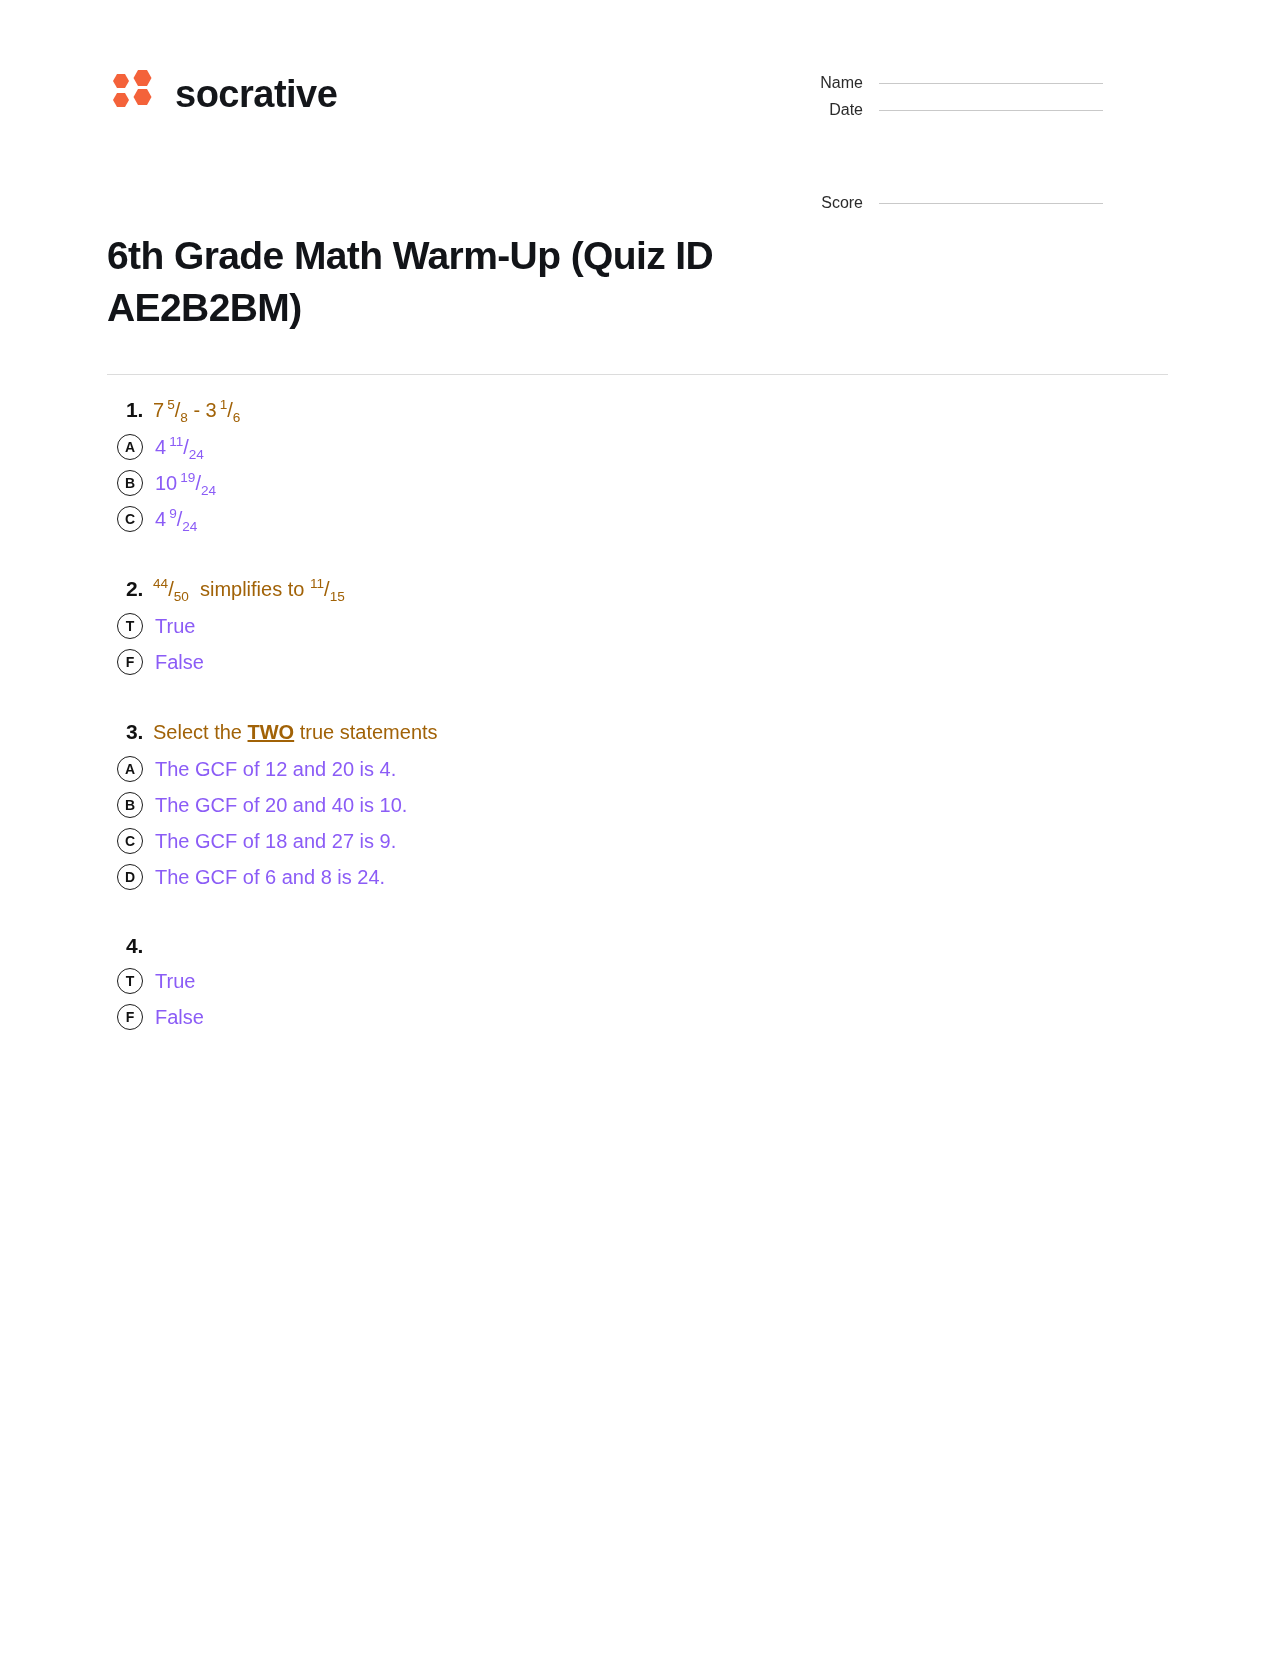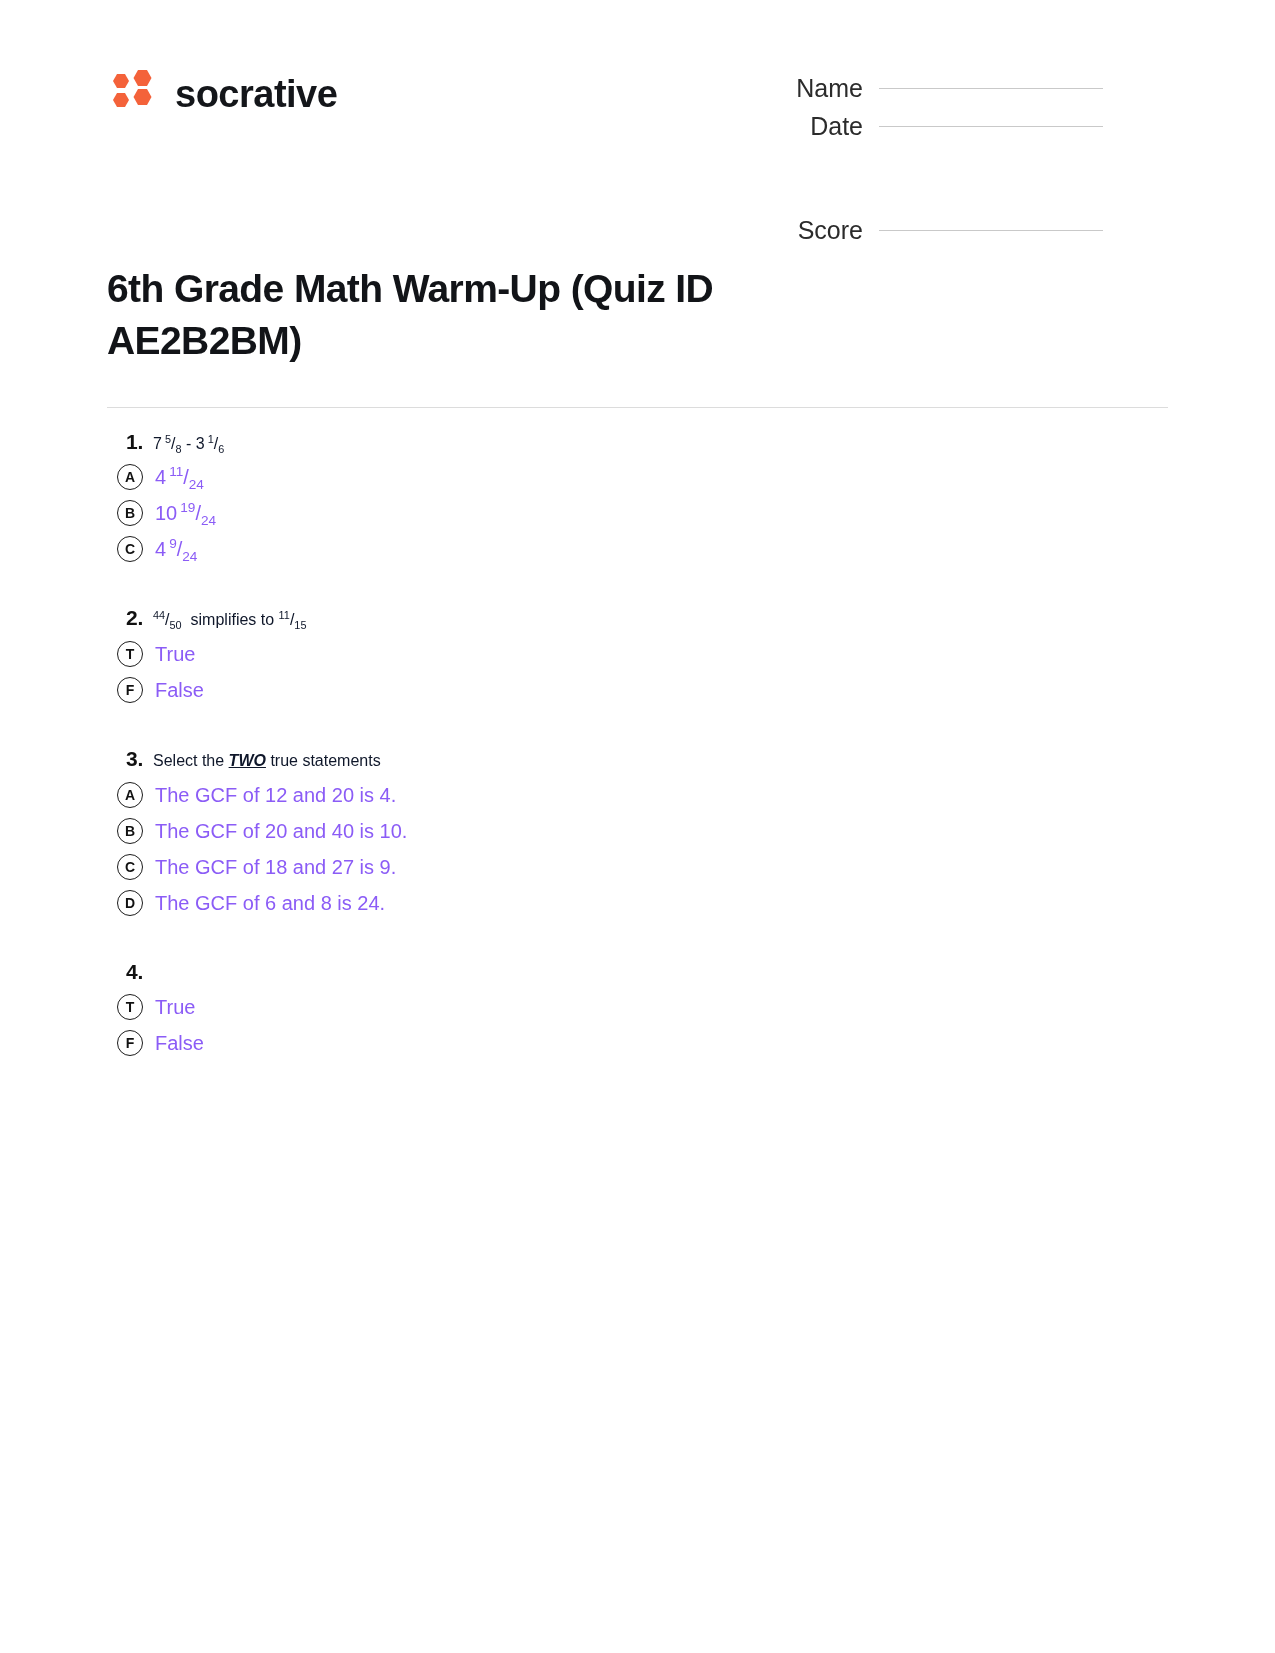--- a/index.html
+++ b/index.html
@@ -59,21 +59,21 @@
     padding-top: 16px;
     width: 330px;
   }
   .meta-row {
     display: flex;
     align-items: center;
     justify-content: flex-end;
     gap: 16px;
   }
   .meta-label {
-    font-size: 25px;
+    font-size: 16px;
     color: #2b2b2b;
     white-space: nowrap;
     text-align: right;
   }
   .meta-line {
     width: 224px;
     height: 1px;
     background: #c9c9c9;
     flex: 0 0 auto;
   }
@@ -118,27 +118,26 @@
   .q-num {
     font-size: 21px;
     font-weight: 700;
     color: #111;
     width: 36px;
     text-align: right;
     flex: 0 0 auto;
     letter-spacing: -0.3px;
   }
   .q-text {
-    font-size: 16px;
-    color: #0f172a;
+    font-size: 20px;
+    color: #a16207;
     line-height: 1.35;
   }
   .q-text u b, .q-text .emph {
     font-weight: 700;
-    font-style: italic;
     text-decoration: underline;
   }
 
   .choices {
     display: flex;
     flex-direction: column;
     gap: 10px;
     margin-top: 10px;
   }
   .choice {

